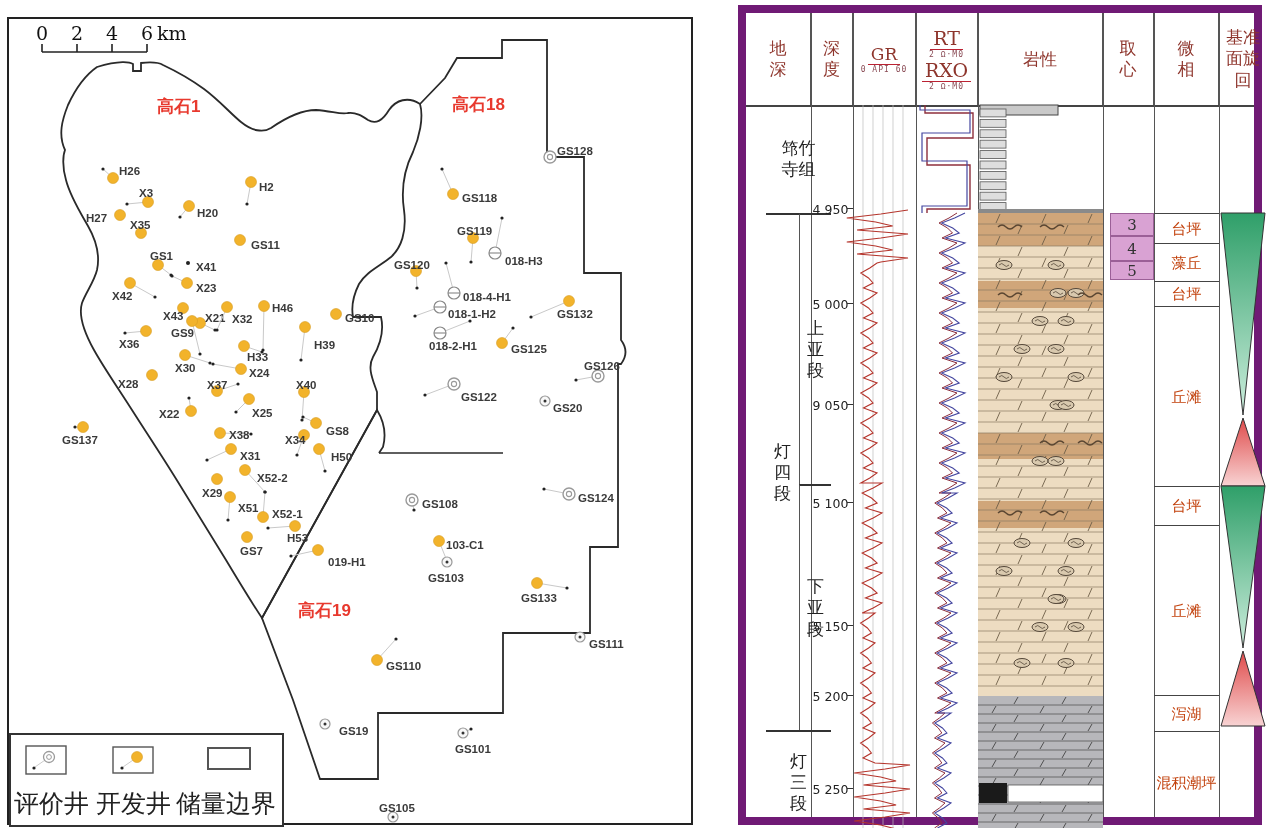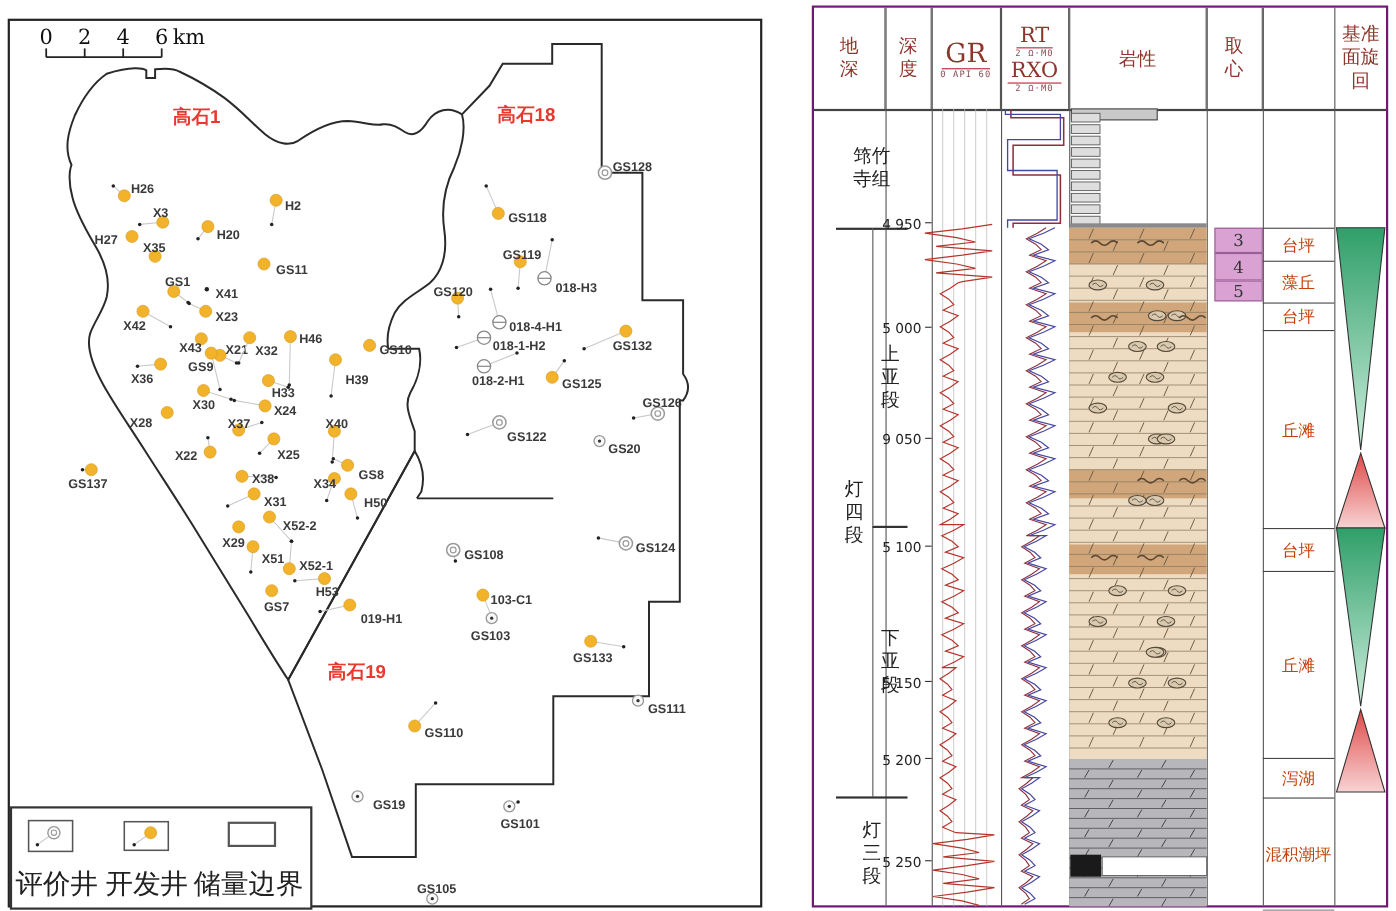--- a/index.html
+++ b/index.html
@@ -2,21 +2,21 @@
 <html><head>
 <meta charset="utf-8">
 <style>
   html,body{margin:0;padding:0;background:#fff;}
   #stage{position:relative;width:1269px;height:828px;background:#fff;overflow:hidden;
          font-family:"Liberation Sans",sans-serif;}
   
   #map-panel{position:absolute;left:0;top:0;width:700px;height:828px;}
   
   #log-panel{position:absolute;left:738px;top:5px;width:524px;height:820px;
-             border:2px solid #701a75;box-sizing:border-box;background:#fff;}
+             border:8px solid #701a75;box-sizing:border-box;background:#fff;}
   .hcell{position:absolute;top:0;height:92px;display:flex;flex-direction:column;
          align-items:center;justify-content:center;color:#8e352c;
          font-family:"DejaVu Serif","Liberation Serif",serif;font-size:17px;
          border-right:1.5px solid #555;box-sizing:border-box;}
   .hdr-bottom{position:absolute;left:0;top:92px;width:100%;height:0;border-top:2px solid #444;}
   .vtxt{display:inline-block;width:1.15em;word-break:break-all;line-height:1.25;text-align:center;}
   .wtxt{display:inline-block;width:2.35em;word-break:break-all;line-height:1.25;text-align:center;}
   .scale-sm{font-size:8px;letter-spacing:1px;color:#8a4b55;font-family:"DejaVu Sans Mono",monospace;}
   .u-red{border-bottom:1.5px solid #b23;padding:0 3px;}
   .colline{position:absolute;top:0;width:0;height:100%;border-left:1.5px solid #555;}
@@ -24,21 +24,21 @@
            color:#222;font-family:"DejaVu Serif","Liberation Serif",serif;font-size:17px;
            box-sizing:border-box;margin-left:20px;}
   .fac-cell{position:absolute;left:408px;width:65px;display:flex;align-items:center;justify-content:center;
             color:#c2410c;font-size:15px;border-top:1.2px solid #444;box-sizing:border-box;
             font-family:"DejaVu Serif","Liberation Serif",serif;line-height:1.2;}
   .fac-cell span{display:inline-block;width:4.2em;text-align:center;word-break:break-all;}
   .core-box{position:absolute;left:364px;width:44px;background:#d9a2d3;border:1px solid #9b5f97;
             box-sizing:border-box;display:flex;align-items:center;justify-content:center;
             font-size:15px;color:#333;font-family:"DejaVu Serif","Liberation Serif",serif;}
   .dtick{position:absolute;left:62px;width:45px;height:14px;font-size:12.5px;color:#222;
-         display:flex;align-items:center;font-family:"DejaVu Sans",sans-serif;}
+         display:flex;align-items:center;font-family:"DejaVu Sans",sans-serif;justify-content:center;}
   .dtick i{position:absolute;right:0;top:6px;width:6px;border-top:1.5px solid #333;}
   svg text{user-select:none;}
 </style>
 </head>
 <body>
 <div id="stage">
 
 <div id="map-panel">
   <svg id="map-svg" width="700" height="828" viewBox="0 0 700 828">
     <rect x="8" y="18" width="684" height="806" fill="none" stroke="#222" stroke-width="2"></rect>
@@ -450,34 +450,37 @@
 
 <div id="log-panel">
 
   <div class="hcell" style="left:0;width:65px">
     <span class="vtxt">地深</span>
       </div>
   <div class="hcell" style="left:65px;width:42px">
     <span class="vtxt">深度</span>
       </div>
   <div class="hcell" style="left:107px;width:63px">
-    <span class="u-red" style="font-size:24px">GR</span>
+    <span class="u-red" style="font-size:17px">GR</span>
     <span class="scale-sm">0 API 60</span>
       </div>
   <div class="hcell" style="left:170px;width:62px">
     <span class="u-red" style="font-size:19px">RT</span>
     <span class="scale-sm">2 Ω·M0</span>
     <span class="u-red" style="font-size:19px">RXO</span>
     <span class="scale-sm">2 Ω·M0</span>
       </div>
   <div class="hcell" style="left:232px;width:125px">
     <span>岩性</span>
       </div>
   <div class="hcell" style="left:357px;width:51px">
     <span class="vtxt">取心</span>
+      </div>
+  <div class="hcell" style="left:408px;width:65px">
+    <span class="vtxt">微相</span>
       </div>
   <div class="hcell" style="left:473px;width:48px;border-right:none">
     <span class="wtxt">基准面旋回</span>
       </div>
   <div class="hdr-bottom"></div>
 
   <div id="grid-lines">
         <div class="colline" style="left: 65px;"></div>
         <div class="colline" style="left: 107px;"></div>
         <div class="colline" style="left: 170px;"></div>

